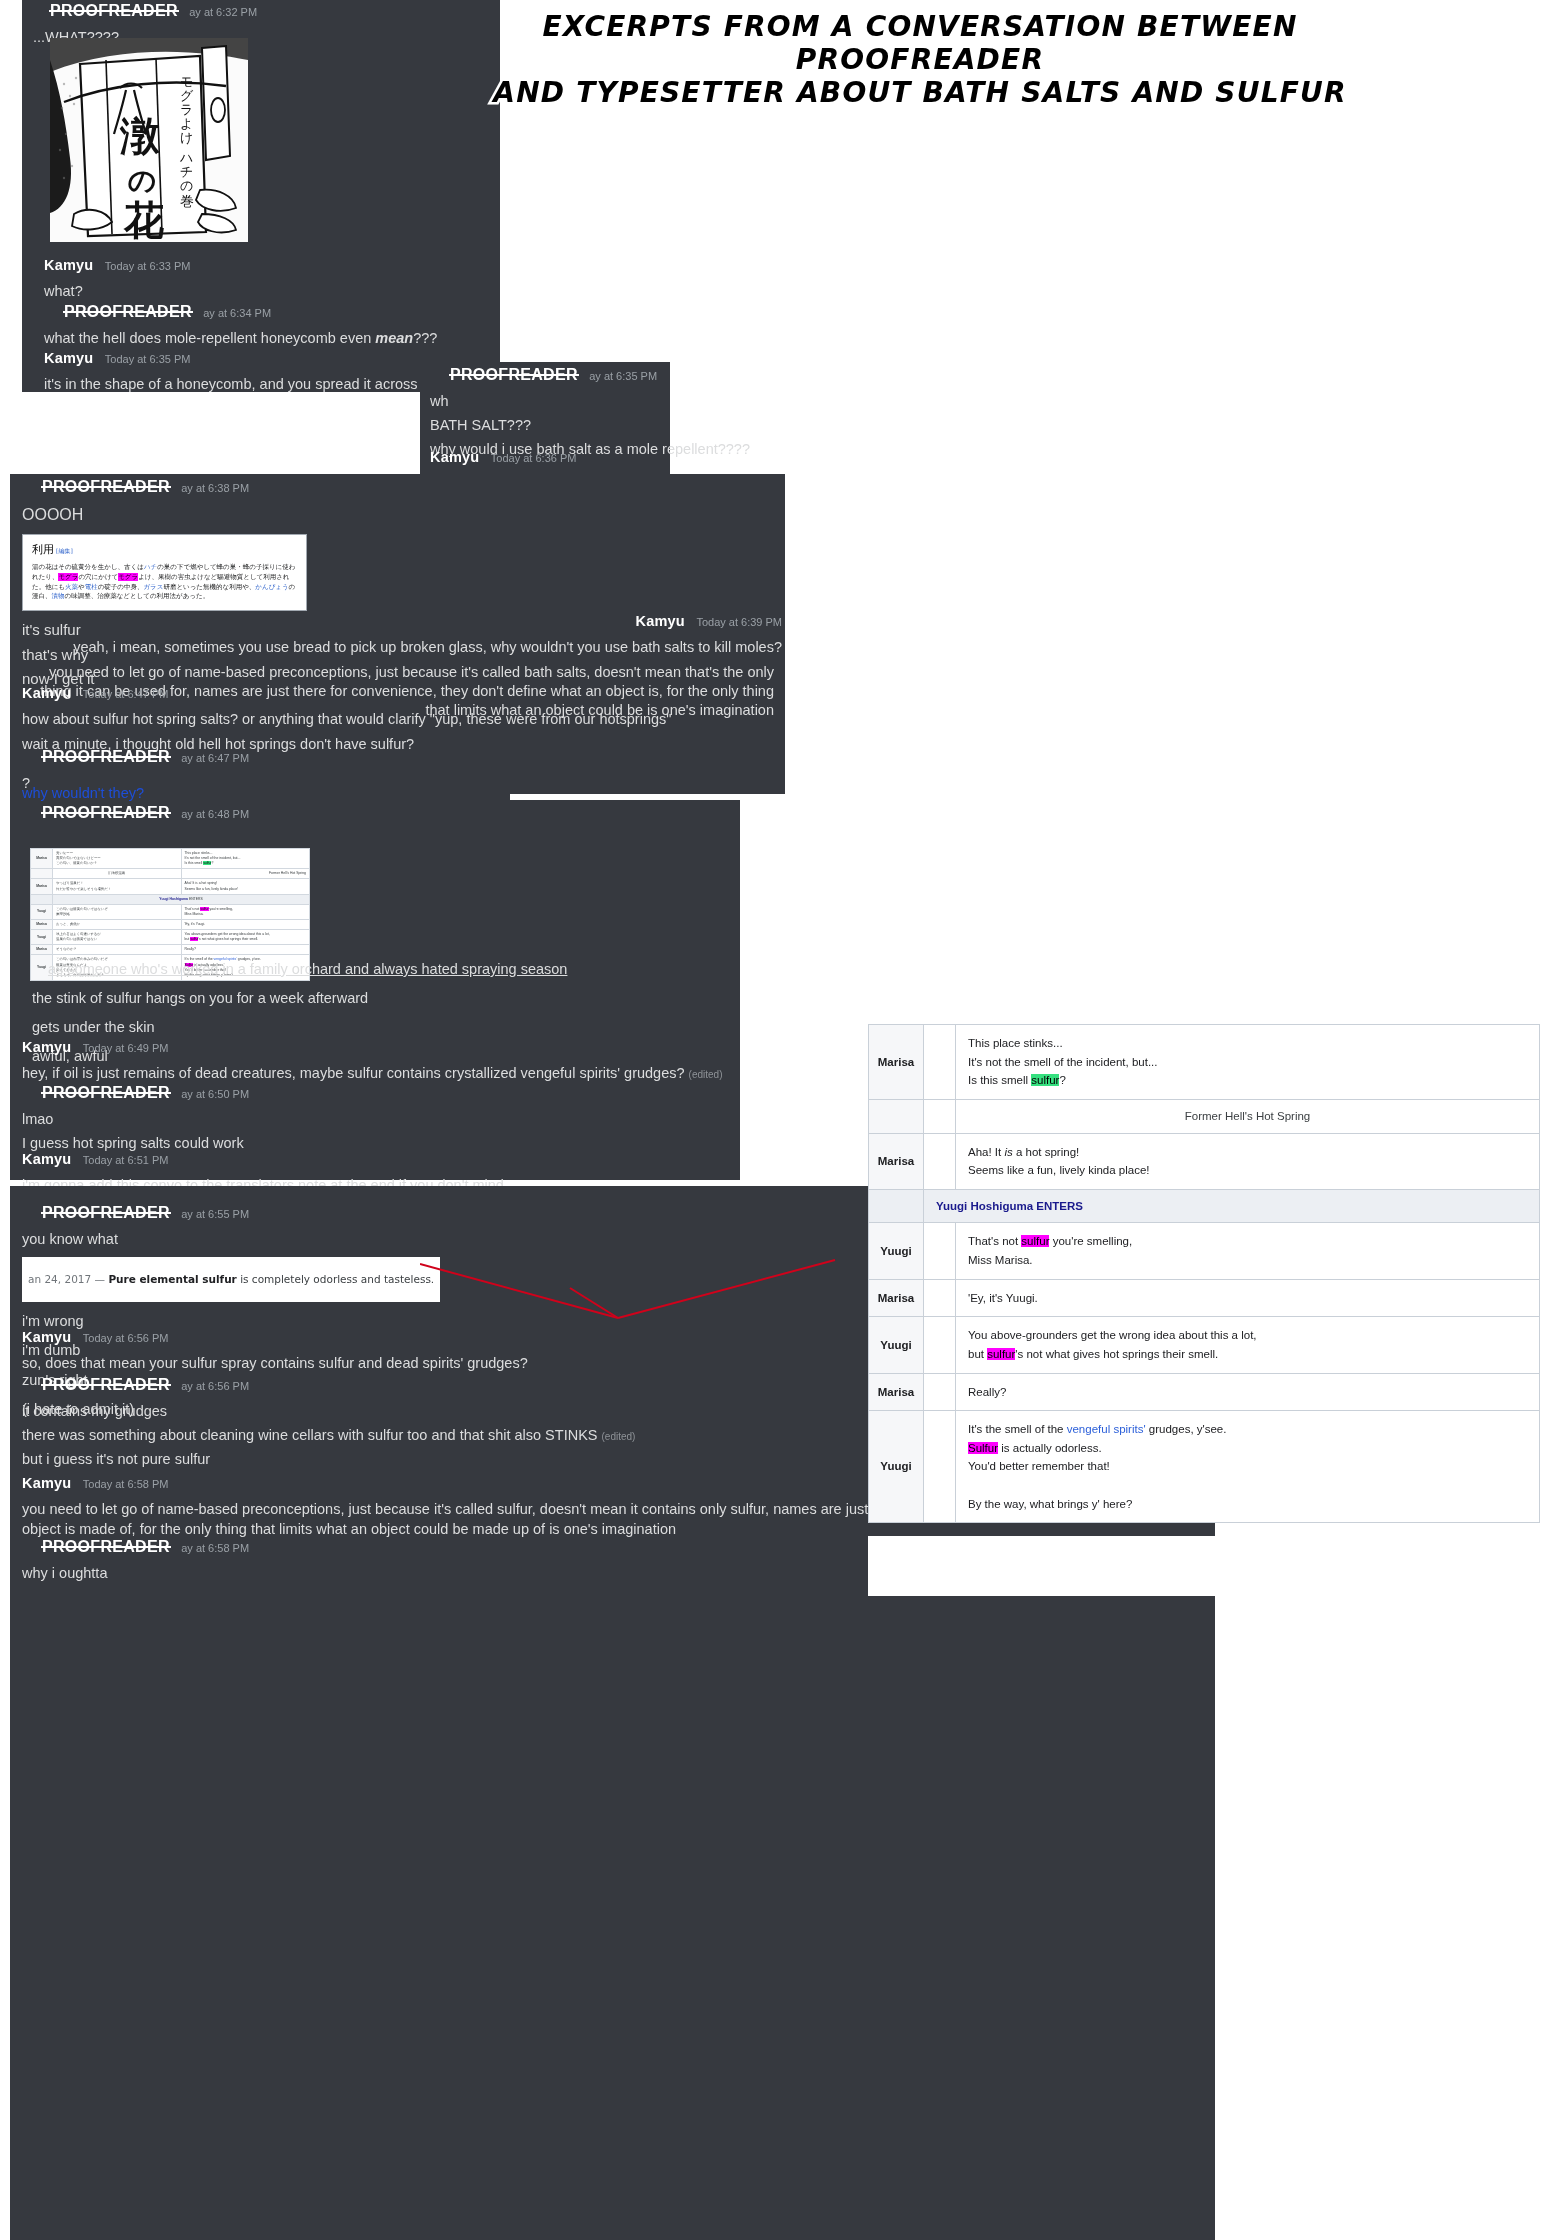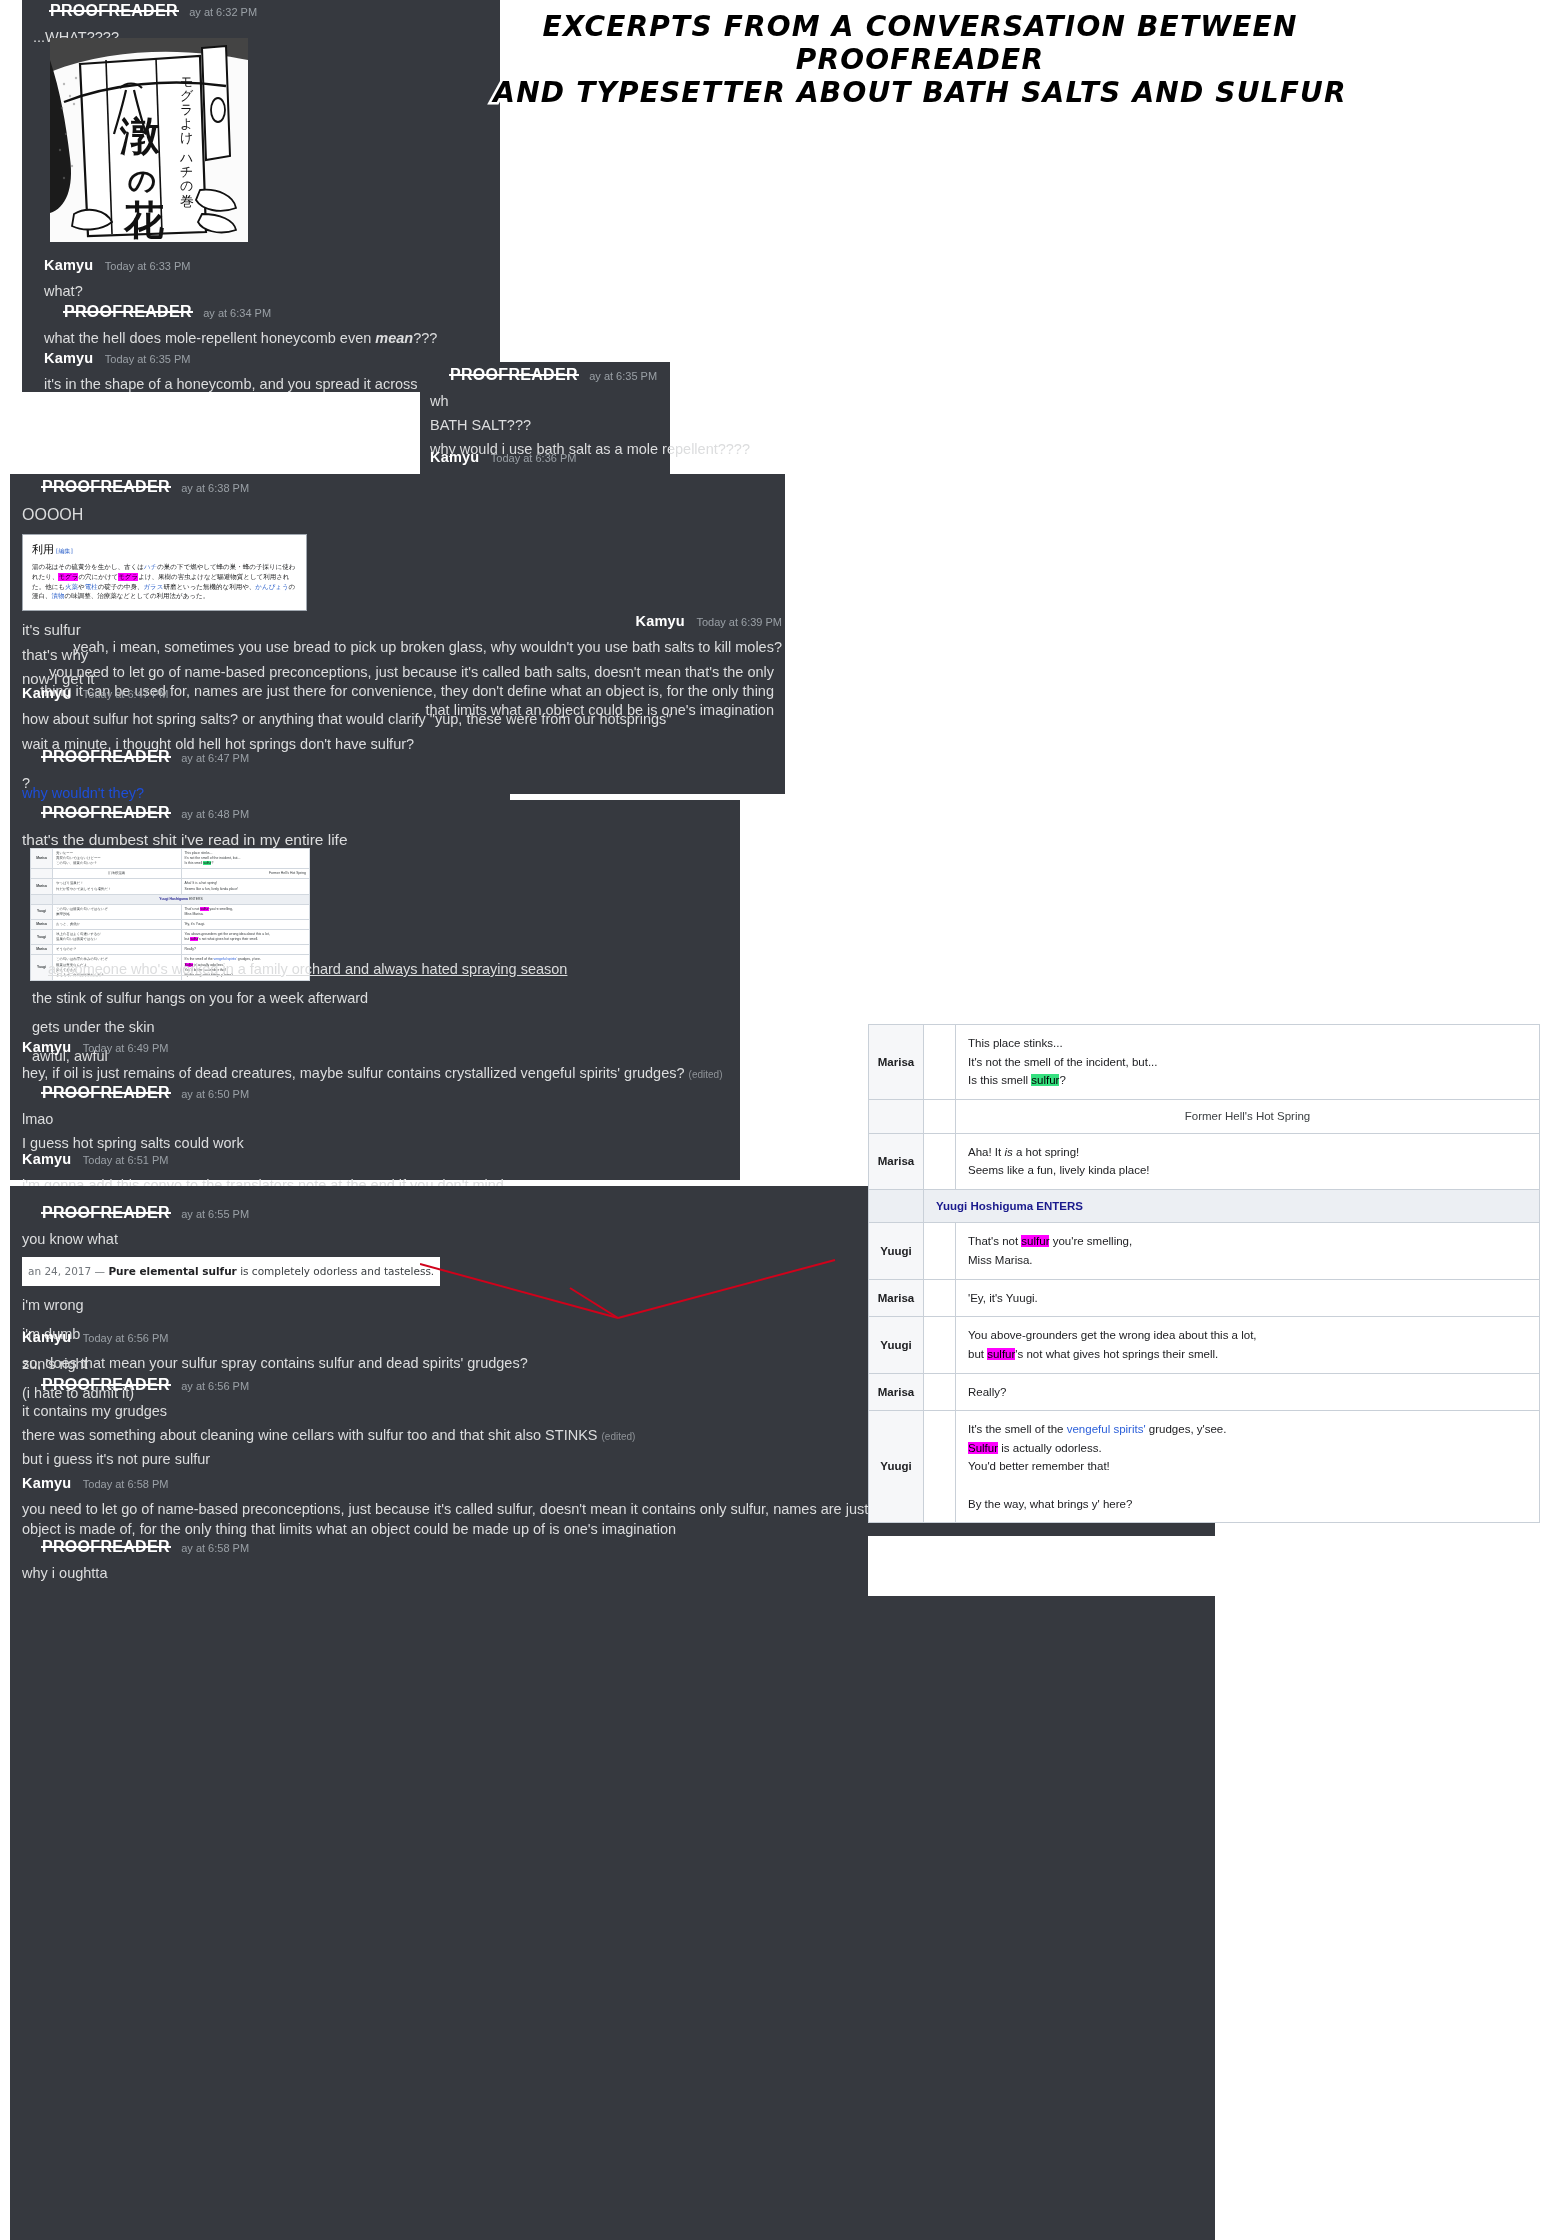--- a/index.html
+++ b/index.html
@@ -51,21 +51,21 @@
     padding:7px 9px 8px; font-size:6.5px; line-height:1.5;
     font-family:"DejaVu Sans", sans-serif;
   }
   .snippet-wiki .wt { font-size:11px; font-weight:400; color:#000; font-family:"DejaVu Serif", serif;}
   .snippet-wiki .wedit { font-size:6px; color:#3366cc; }
   .snippet-wiki a { color:#3366cc; text-decoration:none; }
   .snippet-wiki .hl { background:#ff00ff; color:#000; }
 
   .snippet-search {
     display:inline-block; background:#ffffff; color:#3c4043;
-    font-size:10.5px; padding:8px 6px; line-height:1.3;
+    font-size:10.5px; padding:16px 6px; line-height:1.3;
     font-family:"DejaVu Sans", sans-serif; white-space:nowrap;
   }
   .snippet-search b { color:#202124; }
   .snippet-search .dt { color:#70757a; }
 
   
   .sheet {
     position:absolute; background:#ffffff; color:#202124;
     font-family:"Liberation Sans", sans-serif;
     border-collapse:collapse; table-layout:fixed;
@@ -269,21 +269,20 @@
 <div class="panel" style="left:10px; top:794px; width:500px; height:20px;"></div>
 <div class="line" style="position:absolute; left:22px; top:781px; color:#1d4ed8; z-index:5;">why wouldn't they?</div>
 
 <div class="panel" style="left:10px; top:800px; width:730px; height:380px;">
 
   <div class="msg" style="position:absolute; left:12px; top:4px; width:700px;">
     <div class="hdr">
       <span class="uname redacted">PROOFREADER</span>
       <span class="ts">ay at 6:48 PM</span>
     </div>
-    <div class="line" style="font-size:15.5px;">that's the dumbest shit i've read in my entire life</div>
   </div>
 
   <table class="thumb" style="left:20px; top:48px; width:280px;">
     <tbody>
       <tr>
         <td class="name">Marisa</td>
         <td>臭いなーー<br>異変の匂いではないけどーー<br>この匂い、硫黄の匂いか？</td>
         <td>This place stinks...<br>It's not the smell of the incident, but...<br>Is this smell <span class="hl-g">sulfur</span>?</td>
       </tr>
       <tr class="scene">

